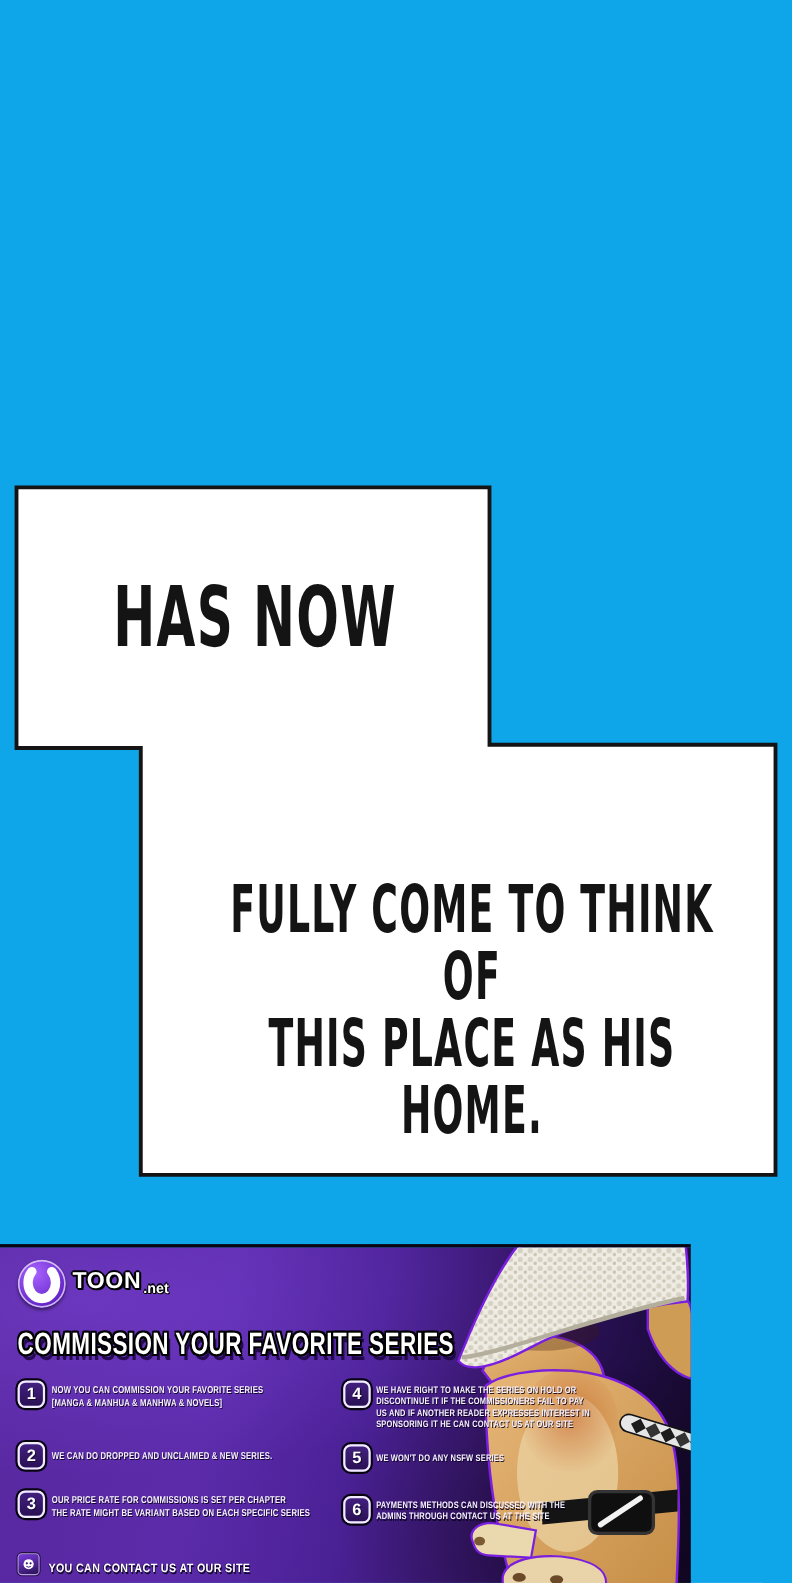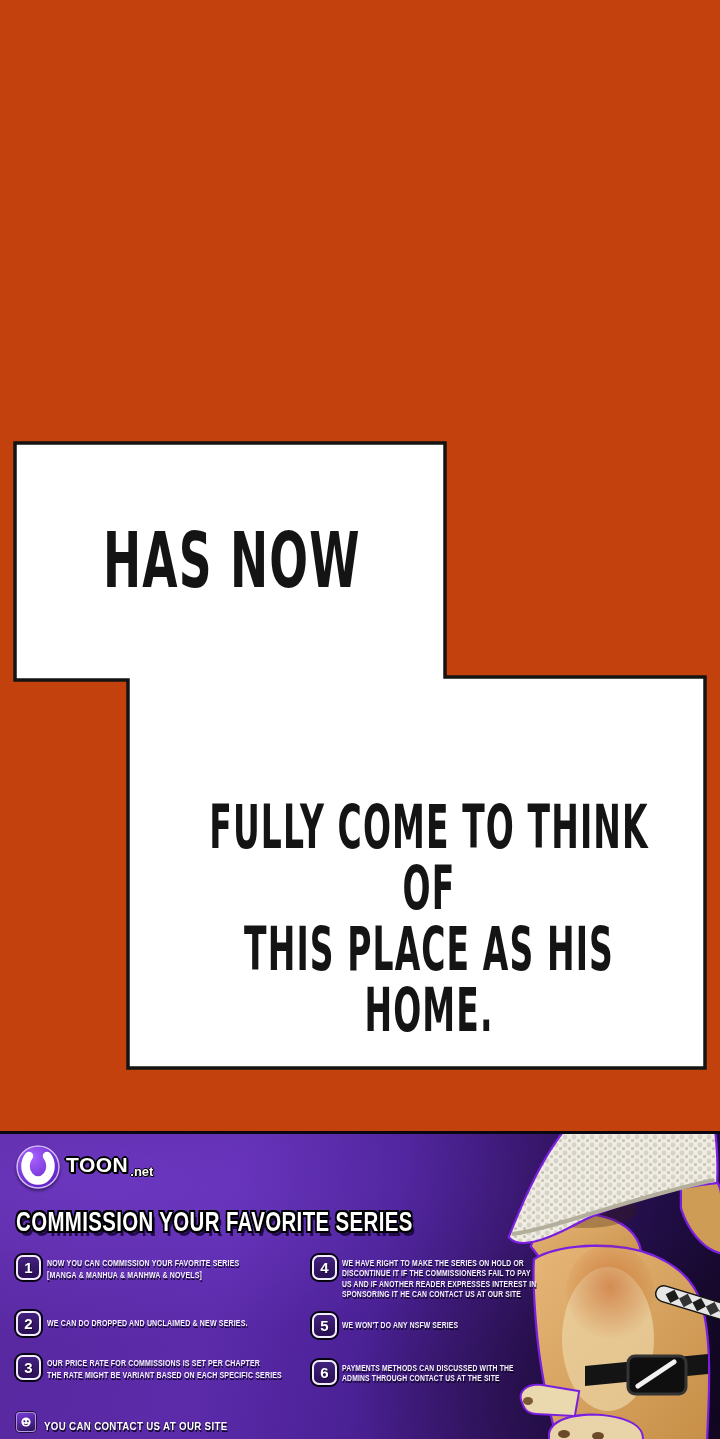--- a/index.html
+++ b/index.html
@@ -1,29 +1,29 @@
 <!DOCTYPE html>
 <html><head>
 <meta charset="utf-8">
 <style>
   html,body{margin:0;padding:0;background:#ffffff;}
-  .page{position:relative;width:720px;height:1439px;background:#c2410c;overflow:hidden;
+  .page{position:relative;width:720px;height:1439px;background:#0ea5e9;overflow:hidden;
         font-family:"Liberation Sans",sans-serif;}
 
   
   .panel-svg{position:absolute;left:0;top:0;}
   .bubble-text{position:absolute;color:#141414;font-family:"DejaVu Sans",sans-serif;
                font-weight:700;white-space:pre-line;}
   .t1{left:103px;top:521px;font-size:76px;line-height:80px;letter-spacing:2px;
       transform:scaleX(.60);transform-origin:left top;}
   .t2{left:-1px;top:797px;width:860px;font-size:60px;line-height:61px;letter-spacing:2px;
       text-align:center;transform:scaleX(.55);transform-origin:center top;}
 
   
-  .footer{position:absolute;left:0;top:1131px;width:720px;height:308px;box-sizing:border-box;
+  .footer{position:absolute;left:0;top:1131px;width:628px;height:308px;box-sizing:border-box;
           border-top:3px solid #0a0612;
           background:
             radial-gradient(120% 95% at 12% 16%, rgba(140,80,240,.35), rgba(0,0,0,0) 55%),
             radial-gradient(60% 70% at 90% 80%, rgba(0,0,0,.35), rgba(0,0,0,0) 70%),
             linear-gradient(102deg,#58289f 0%,#5b2baa 32%,#4b2196 52%,#331463 72%,#200d44 87%,#150828 100%);}
   .doge{position:absolute;right:0;top:0;}
 
   .logo-badge{position:absolute;left:16px;top:11px;width:44px;height:44px;border-radius:50%;
               box-shadow:0 2px 3px rgba(0,0,0,.45);}
   .wordmark{position:absolute;left:66px;top:19px;display:flex;align-items:baseline;color:#fff;}

